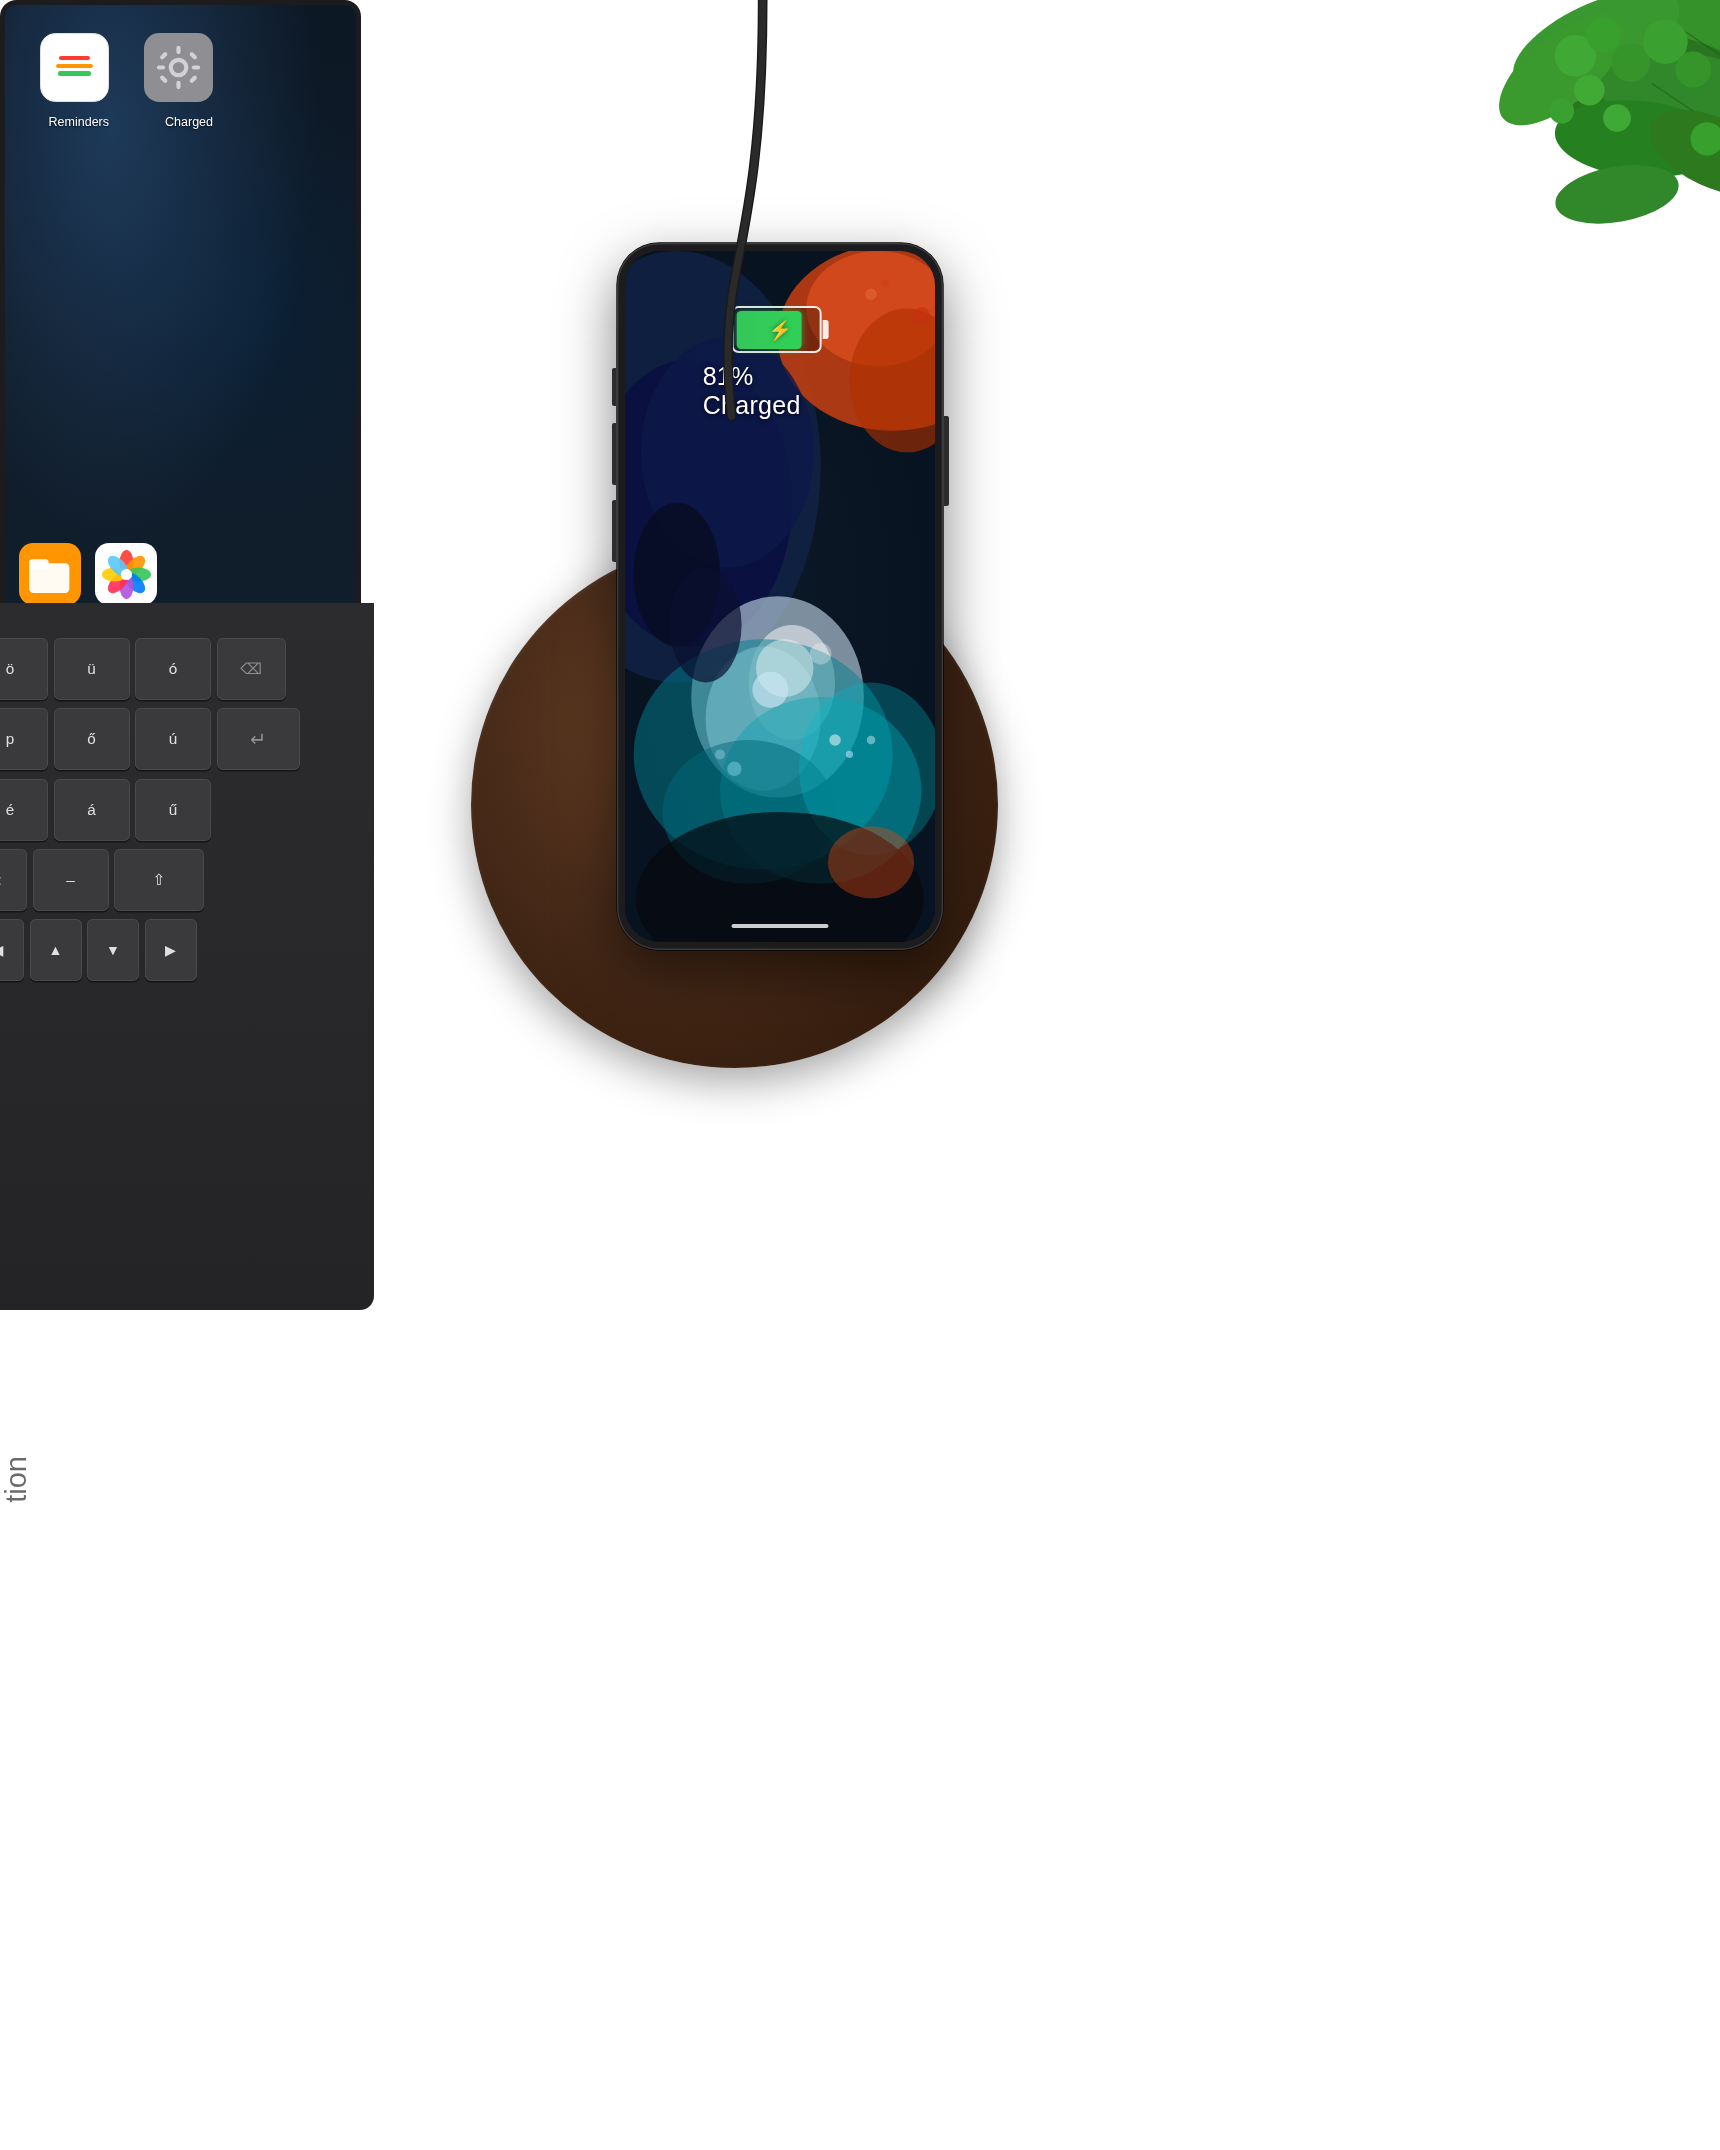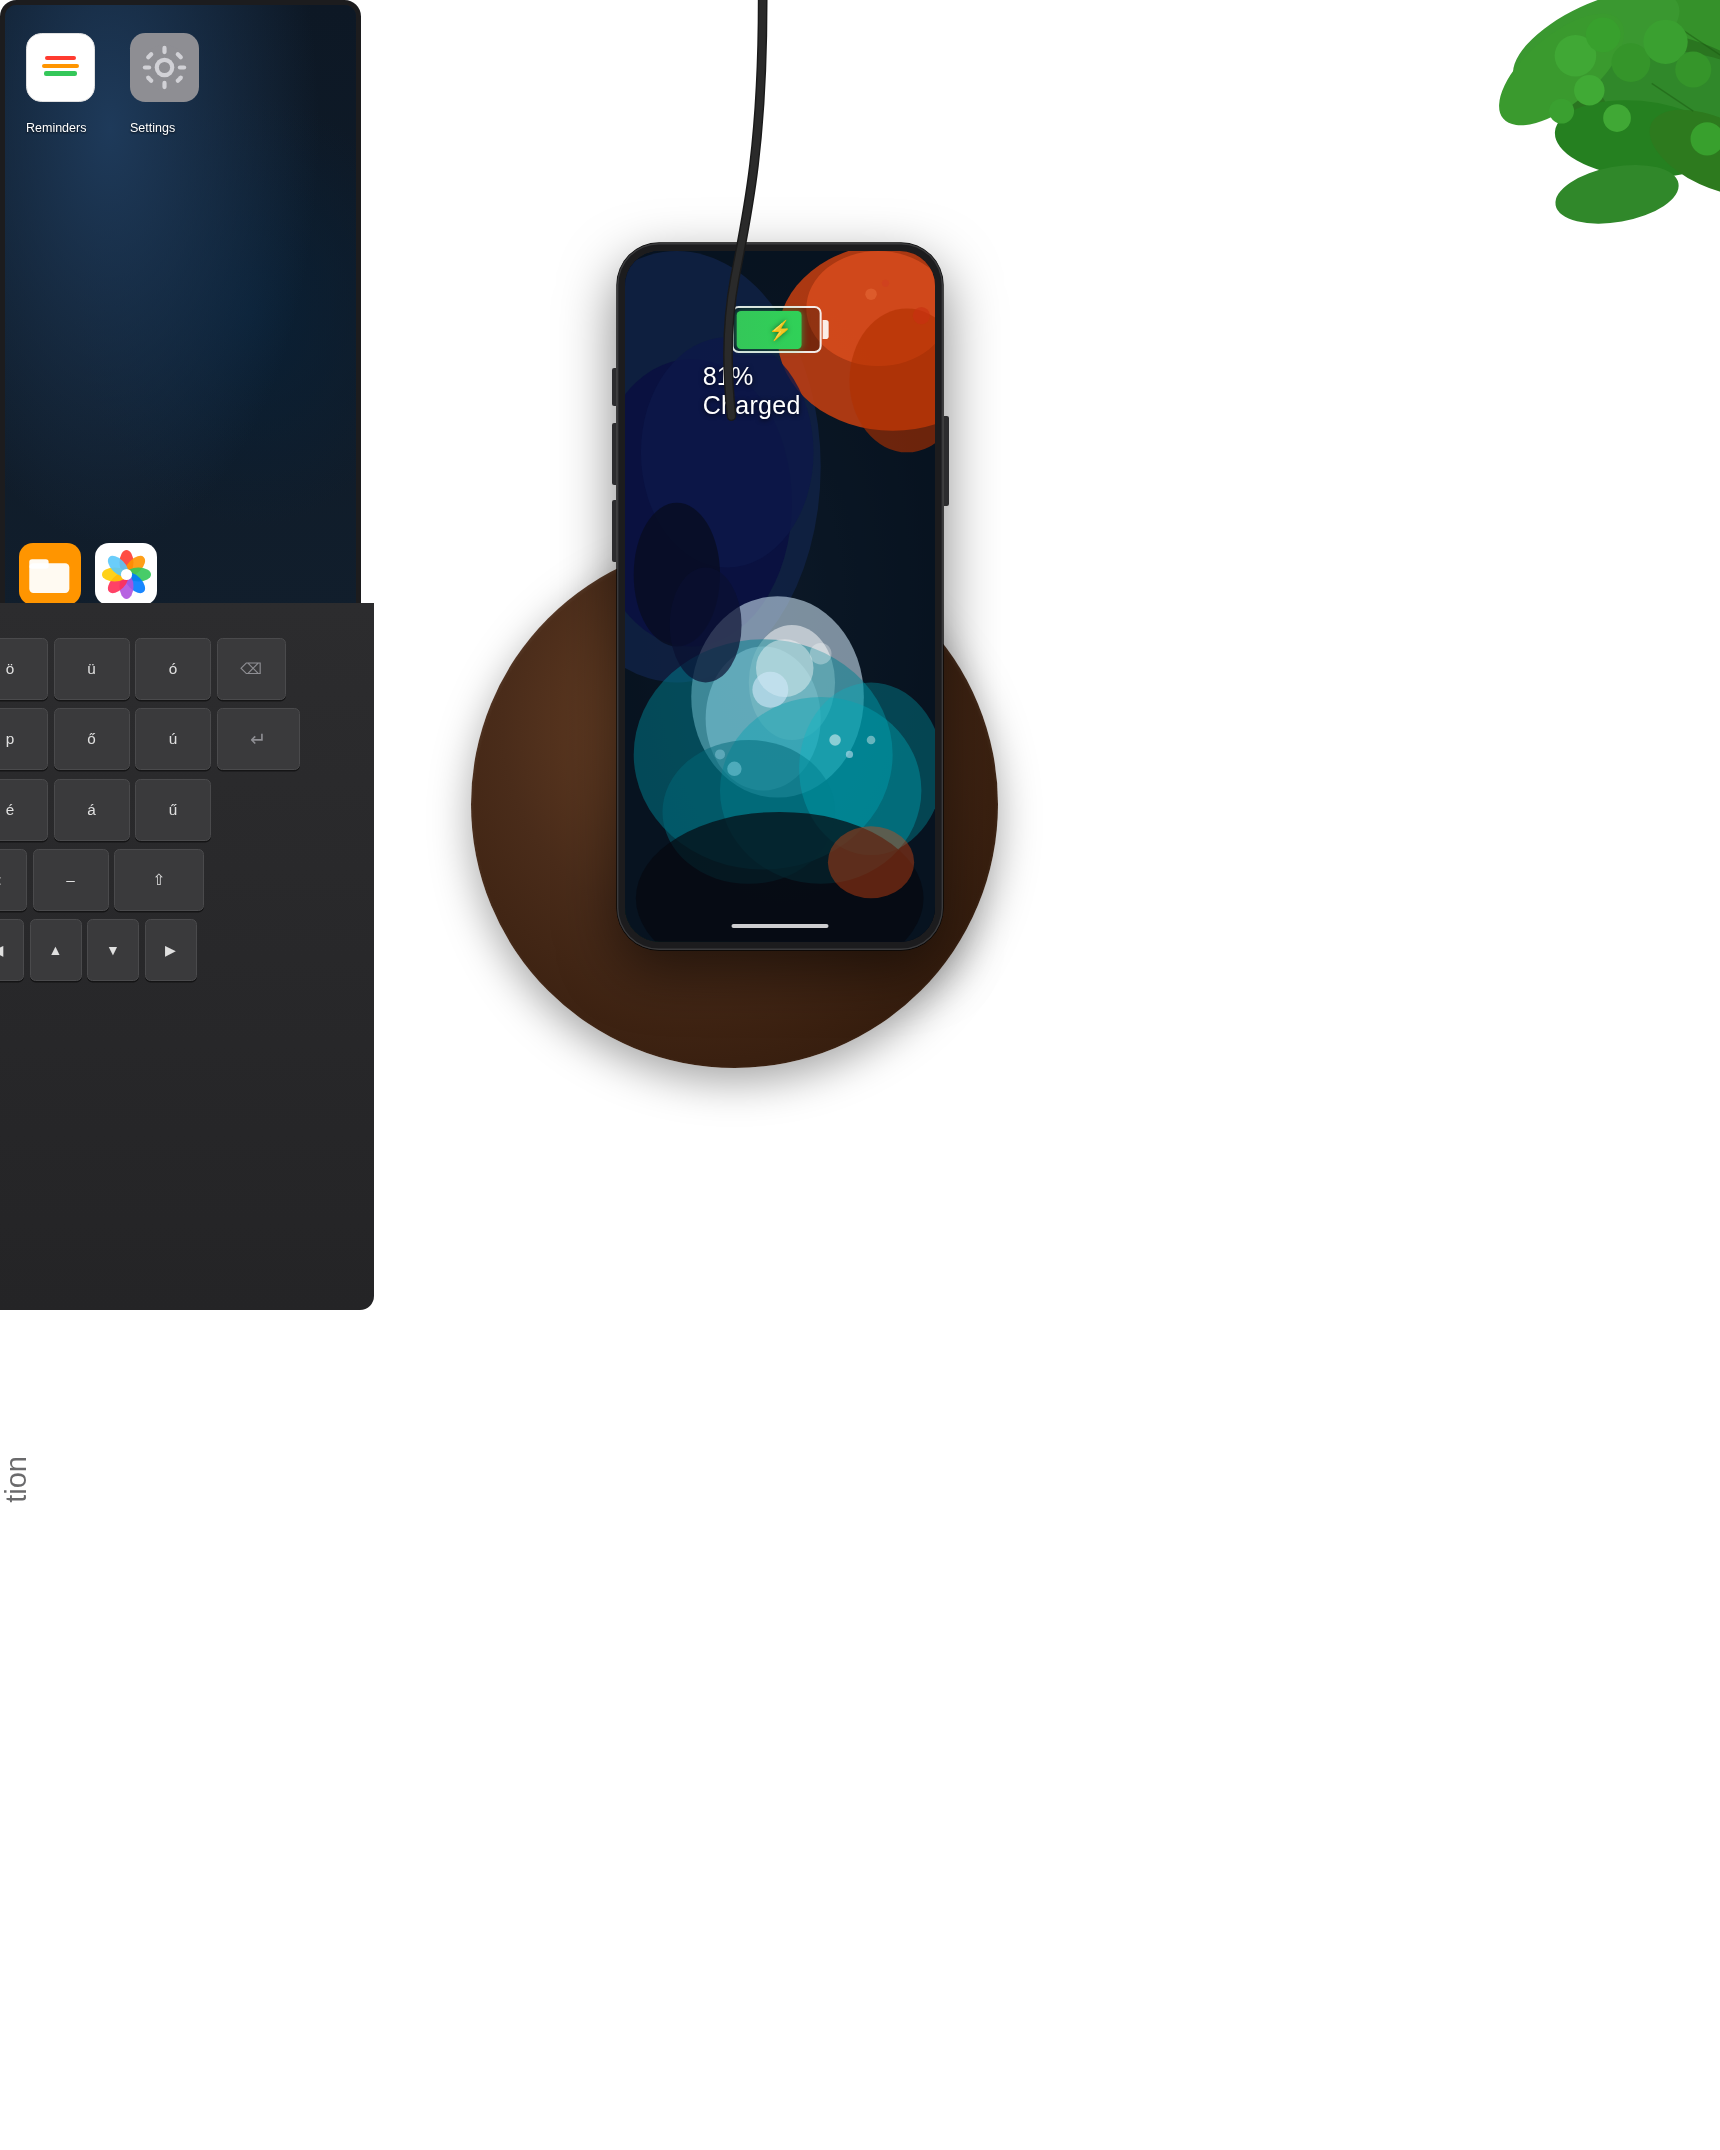--- a/index.html
+++ b/index.html
@@ -57,22 +57,22 @@
       top: 28px;
       left: 21px;
       display: grid;
       grid-template-columns: 83px 83px;
       gap: 21px;
     }
 
     .app-icon {
       display: flex;
       flex-direction: column;
-      align-items: flex-start;
-      gap: 19px;
+      align-items: flex-end;
+      gap: 13px;
     }
 
     .app-icon-img {
       width: 69px;
       height: 69px;
       border-radius: 15.3px;
       display: flex;
       align-items: center;
       justify-content: center;
     }
@@ -462,21 +462,21 @@
               <rect x="32" y="4" width="6" height="12" rx="3" fill="#d1d1d6"></rect>
               <rect x="32" y="54" width="6" height="12" rx="3" fill="#d1d1d6"></rect>
               <rect x="4" y="32" width="12" height="6" rx="3" fill="#d1d1d6"></rect>
               <rect x="54" y="32" width="12" height="6" rx="3" fill="#d1d1d6"></rect>
               <rect x="13" y="13" width="6" height="12" rx="3" fill="#d1d1d6" transform="rotate(45, 16, 16)"></rect>
               <rect x="51" y="13" width="6" height="12" rx="3" fill="#d1d1d6" transform="rotate(-45, 54, 16)"></rect>
               <rect x="13" y="45" width="6" height="12" rx="3" fill="#d1d1d6" transform="rotate(-45, 16, 54)"></rect>
               <rect x="51" y="45" width="6" height="12" rx="3" fill="#d1d1d6" transform="rotate(45, 54, 54)"></rect>
             </svg>
           </div>
-          <span class="app-label">Settings</span>
+          <span class="app-label">Charged</span>
         </div>
       </div>
 
       <div class="ipad-dock-apps">
 
         <div class="files-icon">
           <svg width="42" height="38" viewBox="0 0 60 55">
             <rect x="0" y="12" width="58" height="43" rx="6" fill="rgba(255,255,255,0.95)"></rect>
             <rect x="0" y="6" width="28" height="14" rx="4" fill="rgba(255,255,255,0.95)"></rect>
           </svg>

